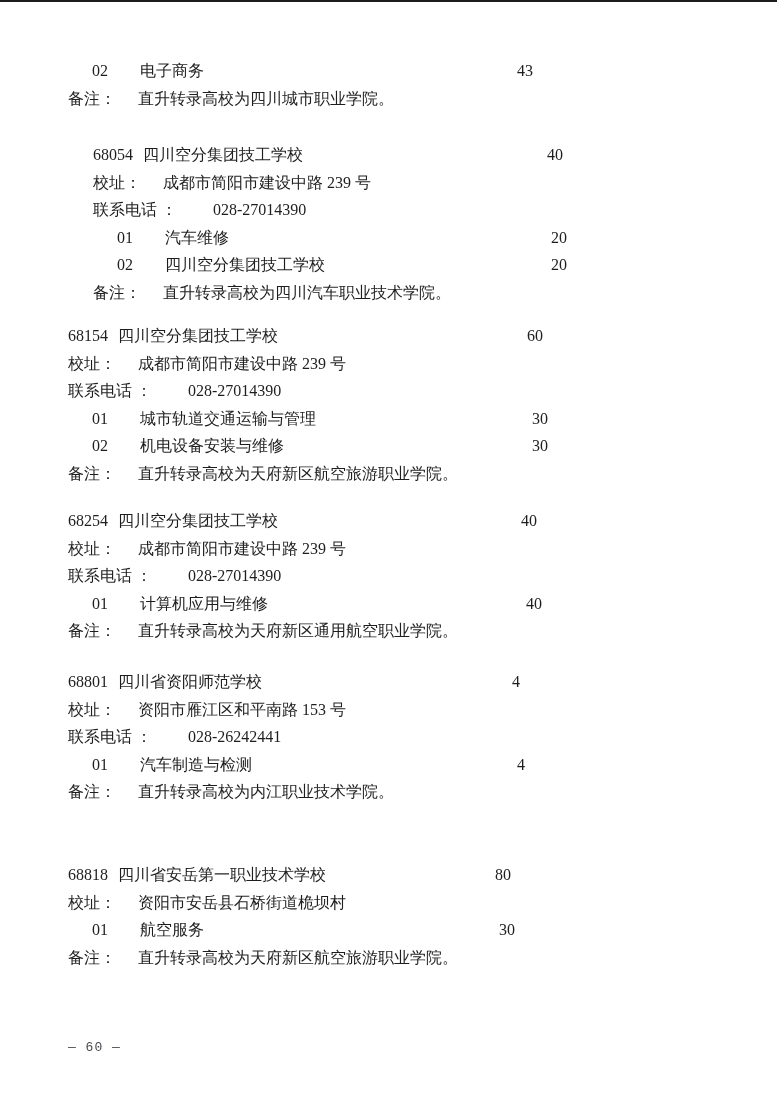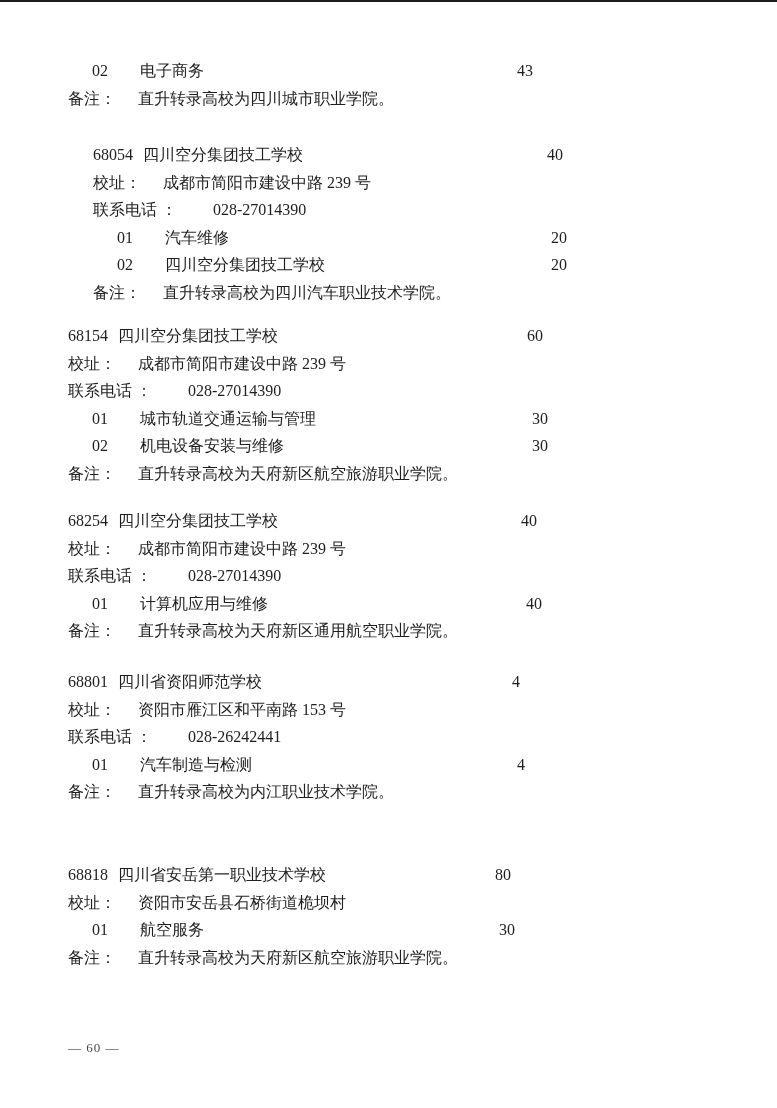--- a/index.html
+++ b/index.html
@@ -56,21 +56,21 @@
     margin-left: 24px;
   }
   .footer {
     position: absolute;
     left: 68px;
     top: 1040px;
     font-size: 13px;
     line-height: 16px;
     color: #46484c;
     letter-spacing: 1px;
-    font-family: Liberation Serif, serif;
+    font-family: Liberation Mono, monospace;
   }
 </style>
 </head>
 <body>
 
 <div class="page">
   <div class="top-edge"></div>
   <div id="sections">
       <section class="school" style="top: 57px;">
 

